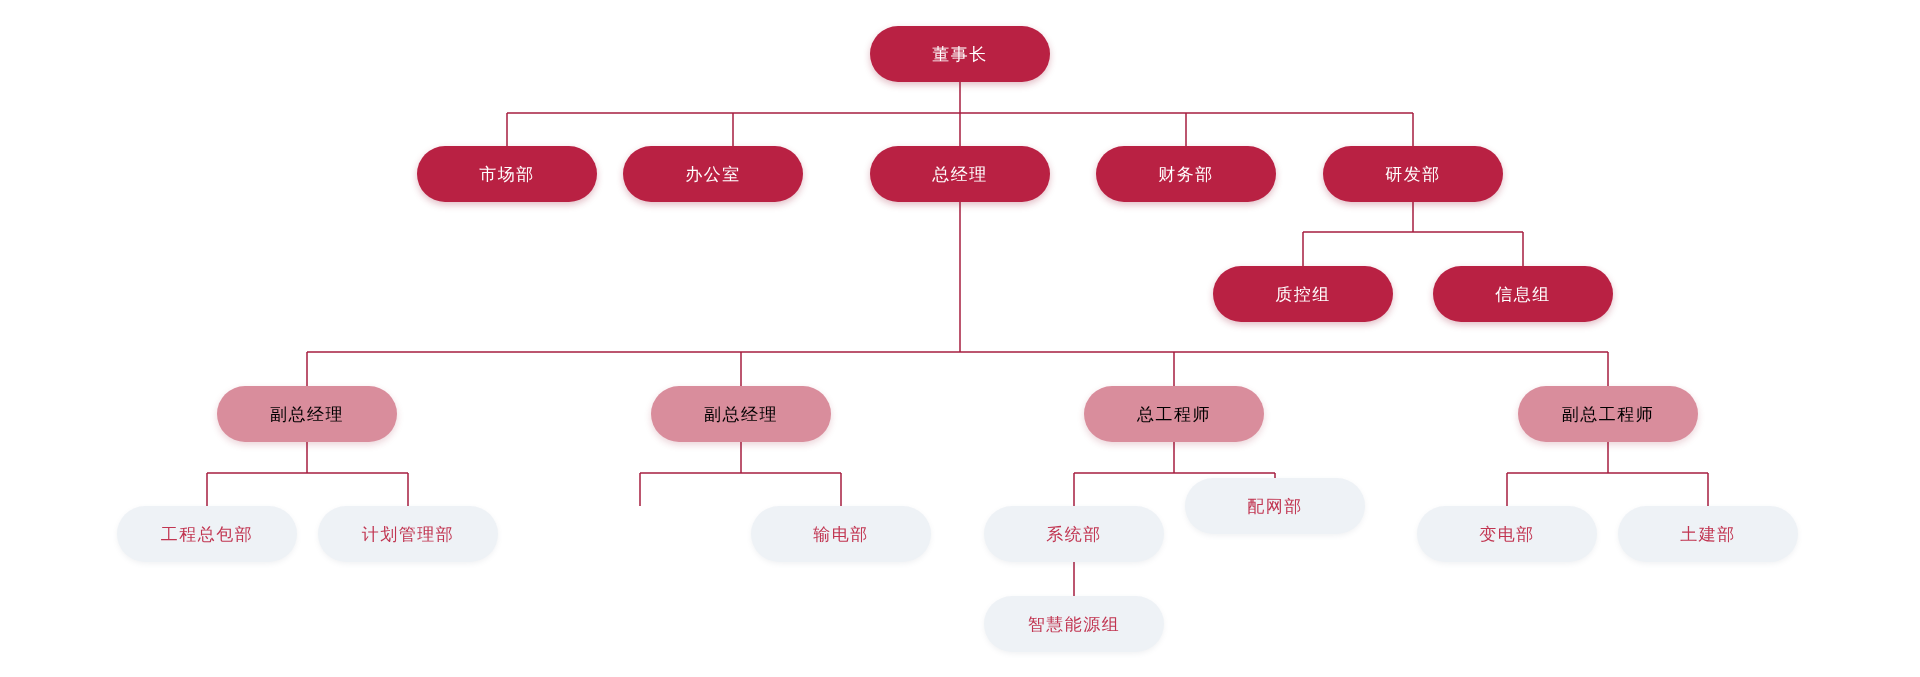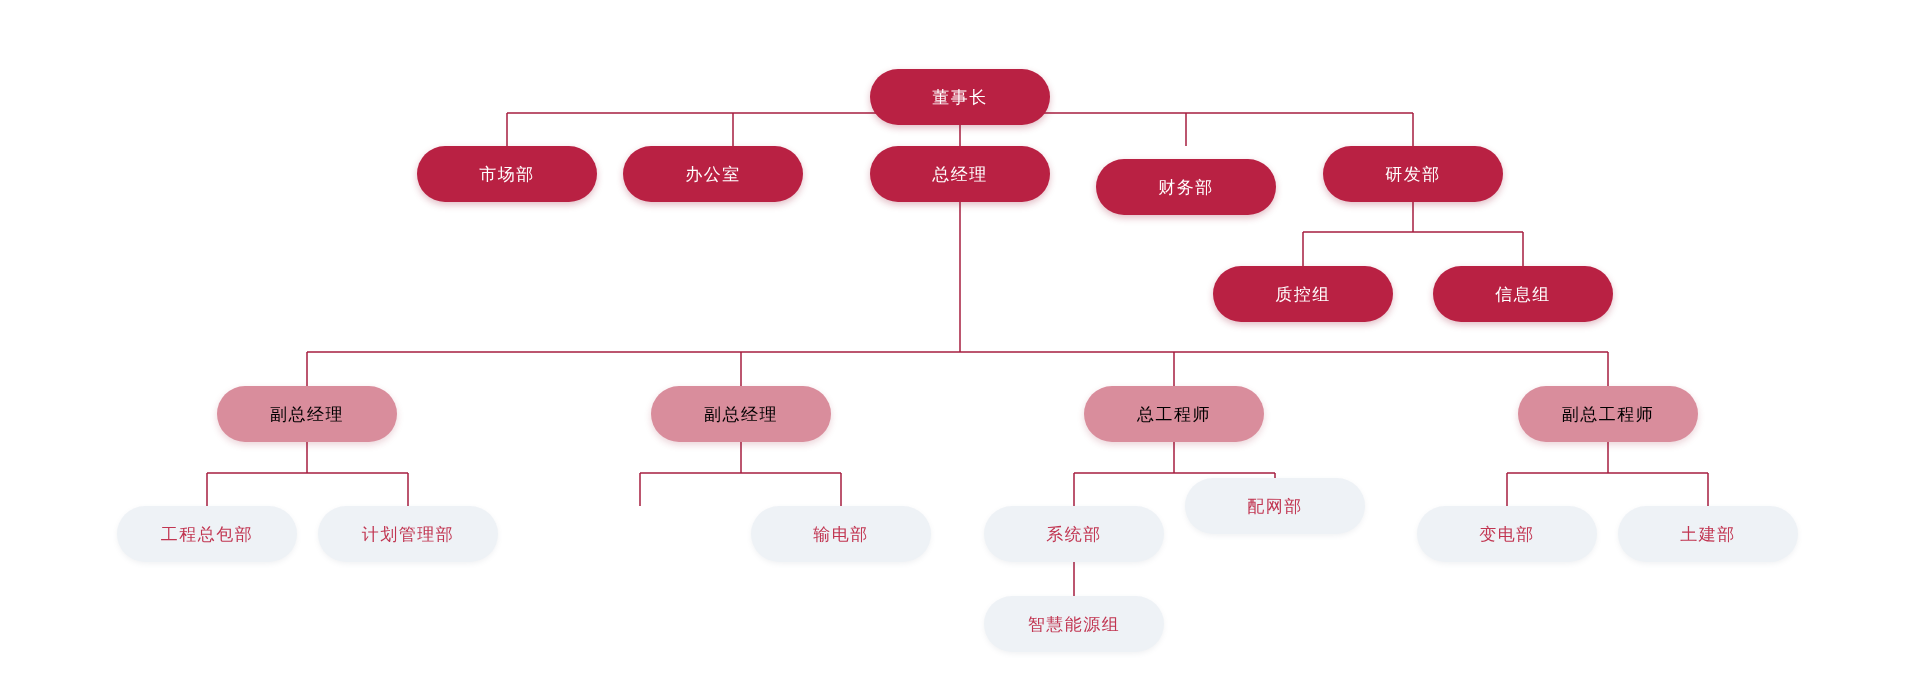--- a/index.html
+++ b/index.html
@@ -92,33 +92,33 @@
       <line x1="1074" y1="473" x2="1074" y2="506" stroke="#a61e3f" stroke-width="1.5"></line>
       <line x1="1275" y1="473" x2="1275" y2="506" stroke="#a61e3f" stroke-width="1.5"></line>
       <line x1="1608" y1="442" x2="1608" y2="473" stroke="#a61e3f" stroke-width="1.5"></line>
       <line x1="1507" y1="473" x2="1708" y2="473" stroke="#a61e3f" stroke-width="1.5"></line>
       <line x1="1507" y1="473" x2="1507" y2="506" stroke="#a61e3f" stroke-width="1.5"></line>
       <line x1="1708" y1="473" x2="1708" y2="506" stroke="#a61e3f" stroke-width="1.5"></line>
       <line x1="1074" y1="562" x2="1074" y2="579" stroke="#a61e3f" stroke-width="1.5"></line>
       <line x1="1074" y1="579" x2="1074" y2="596" stroke="#a61e3f" stroke-width="1.5"></line>
     </svg>
 
-  <div class="node primary" style="left: 870px; top: 26px; margin-top: 43px;">
+  <div class="node primary" style="left: 870px; top: 26px;">
       <span class="node-label">董事长</span>
     </div>
   <div class="node primary" style="left: 417px; top: 146px;">
       <span class="node-label">市场部</span>
     </div>
   <div class="node primary" style="left: 623px; top: 146px;">
       <span class="node-label">办公室</span>
     </div>
   <div class="node primary" style="left: 870px; top: 146px;">
       <span class="node-label">总经理</span>
     </div>
-  <div class="node primary" style="left: 1096px; top: 146px; margin-top: 13px;">
+  <div class="node primary" style="left: 1096px; top: 146px;">
       <span class="node-label">财务部</span>
     </div>
   <div class="node primary" style="left: 1323px; top: 146px;">
       <span class="node-label">研发部</span>
     </div>
   <div class="node primary" style="left: 1213px; top: 266px;">
       <span class="node-label">质控组</span>
     </div>
   <div class="node primary" style="left: 1433px; top: 266px;">
       <span class="node-label">信息组</span>

